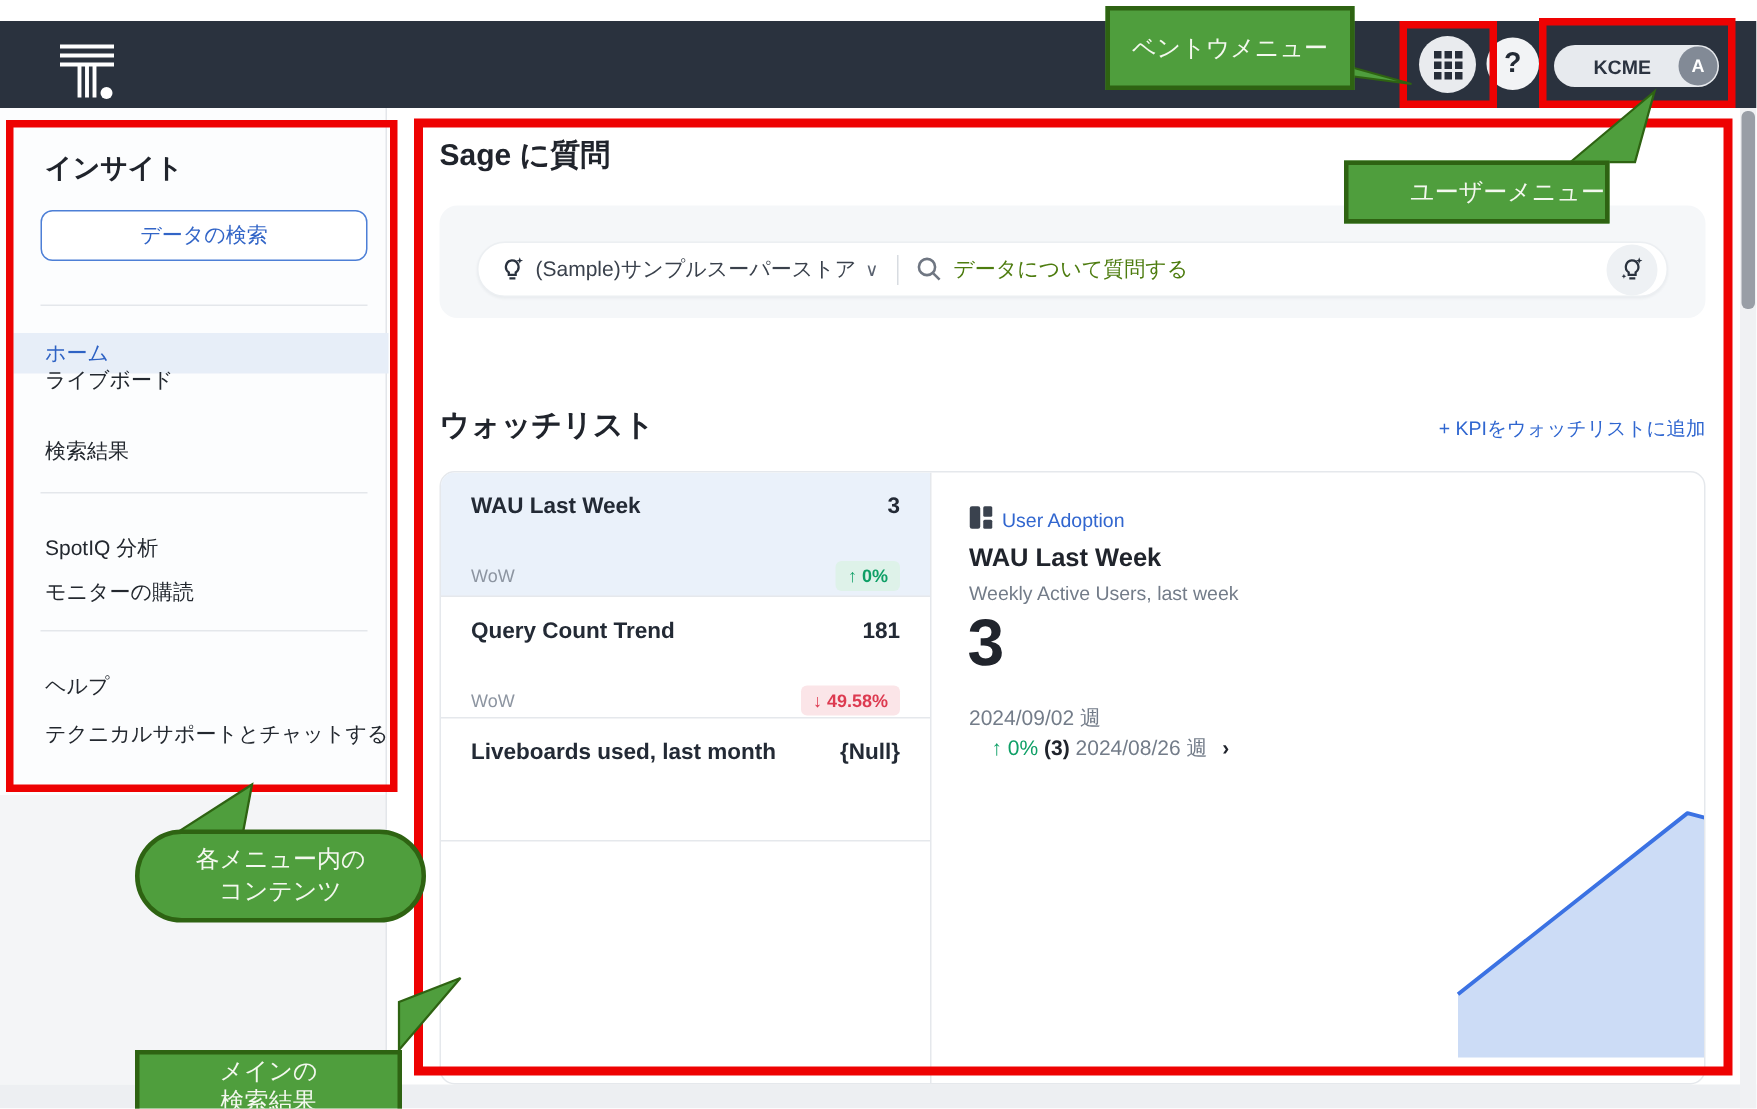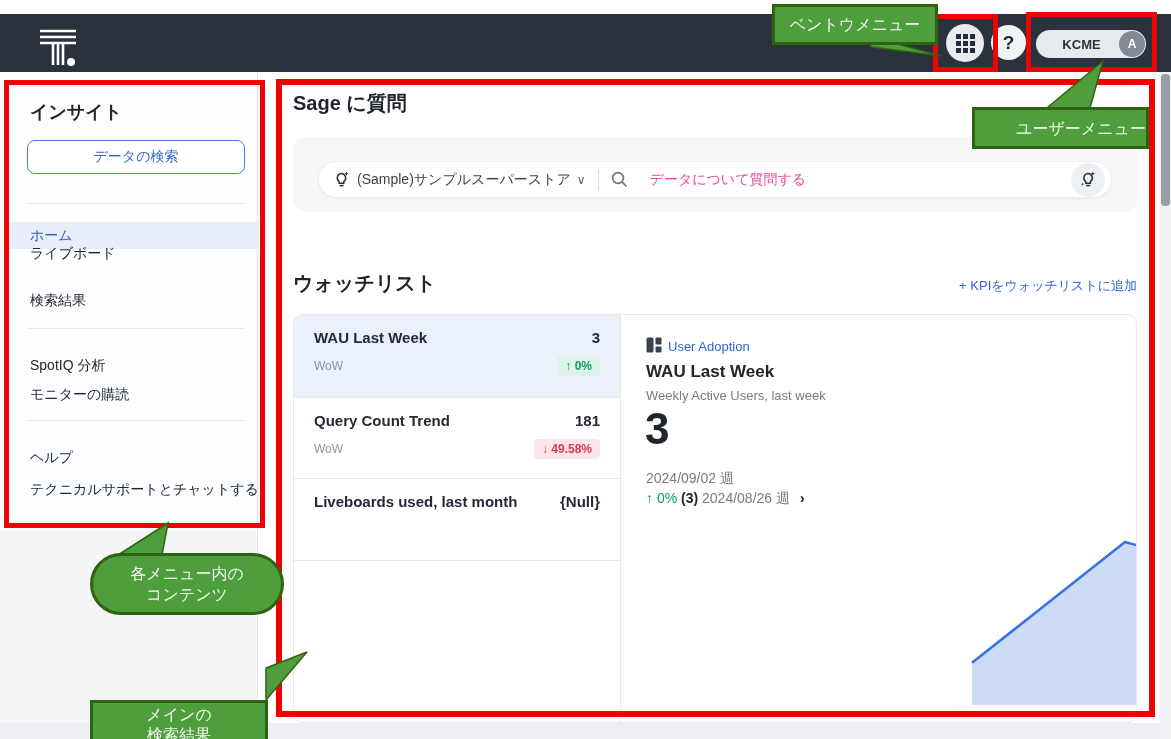--- a/index.html
+++ b/index.html
@@ -37,45 +37,45 @@
   .sb-item.active { background:#e7eef8; color:#2e62c4; }
 
   
   .h1 { font-size:20px; font-weight:bold; color:#20242c; }
   .sage-card { left:293px; top:137px; width:844px; height:75px; background:#f5f7f9; border-radius:12px; }
   .sage-bar { left:318px; top:161px; width:794px; height:37px; background:#fff; border:1px solid #eceff2;
     border-radius:19px; display:flex; align-items:center; padding:0 6px 0 16px; box-shadow:0 1px 2px rgba(40,50,70,.06); }
   .ds-text { font-size:14px; color:#3a414c; margin:0 6px 0 8px; }
   .chev { font-size:12px; color:#5a6270; margin-right:12px; }
   .vdiv { width:1px; height:20px; background:#d8dce1; margin-right:12px; }
-  .ph-text { font-size:14px; color:#ec4899; margin-left:22px; flex:1; }
+  .ph-text { font-size:14px; color:#4d7c0f; margin-left:8px; flex:1; }
   .sage-btn { width:34px; height:34px; border-radius:50%; background:#eef1f4; display:flex; align-items:center;
     justify-content:center; cursor:pointer; }
 
   .wl-link { font-size:13px; color:#2f66d0; cursor:pointer; }
 
   .wl-card { left:293px; top:314px; width:844px; height:409px; background:#fff; border:1px solid #e5e8ec;
     border-radius:10px; display:flex; overflow:hidden; }
   .wl-left { width:327px; border-right:1px solid #e5e8ec; display:flex; flex-direction:column; }
   .wl-row { padding:14px 20px; border-bottom:1px solid #e5e8ec; cursor:pointer; }
   .wl-row.active { background:#eaf1fa; }
   .wl-row-top { display:flex; justify-content:space-between; font-size:15px; font-weight:bold; color:#232a35; }
-  .wl-row-sub { display:flex; justify-content:space-between; align-items:center; margin-top:10px; }
+  .wl-row-sub { display:flex; justify-content:space-between; align-items:center; margin-top:28px; }
   .wl-period { font-size:12px; color:#8d95a1; }
   .badge { font-size:12px; font-weight:bold; padding:3px 8px; border-radius:4px; }
   .badge.up { color:#0e9f66; background:#def2e9; }
   .badge.down { color:#dd3a50; background:#fbe5e8; }
 
   .wl-right { position:relative; flex:1; }
   .src-link { position:absolute; left:47px; top:24px; font-size:13px; color:#3166cf; cursor:pointer; }
   .kpi-name { position:absolute; left:25px; top:47px; font-size:17px; font-weight:bold; color:#20242c; }
   .kpi-desc { position:absolute; left:25px; top:73px; font-size:13px; color:#737c89; }
   .kpi-value { position:absolute; left:24px; top:92px; font-size:44px; font-weight:bold; color:#20242c; line-height:1; }
   .kpi-date { position:absolute; left:25px; top:155px; font-size:14px; color:#737c89; }
-  .kpi-change { position:absolute; left:25px; top:175px; font-size:14px; color:#737c89; }
+  .kpi-change { position:absolute; left:40px; top:175px; font-size:14px; color:#737c89; }
   .kpi-change .pct { color:#0e9f66; }
   .kpi-change .abs-v { color:#20242c; font-weight:bold; }
   .kpi-change .cr { color:#20242c; font-weight:bold; margin-left:6px; cursor:pointer; }
   .spark { position:absolute; left:350px; top:206px; }
 
   
   .scroll-track { left:1160px; top:72px; width:11px; height:667px; background:#f0f1f3; }
   .scroll-thumb { left:1161px; top:74px; width:9px; height:132px; background:#999ea6; border-radius:4px; cursor:pointer; }
 
   
@@ -253,24 +253,24 @@
   <div class="abs red-box" style="left:933px;top:14px;width:65px;height:58px;"></div>
   <div class="abs red-box" style="left:1026px;top:12px;width:131px;height:60px;"></div>
 
   <svg id="arrows" class="abs" width="1171" height="739">
     <polygon points="855,32 941,56 872,47" fill="#4f9e3d" stroke="#2e6312" stroke-width="1.5"></polygon>
     <polygon points="1103,61 1047,108 1090,108" fill="#4f9e3d" stroke="#2e6312" stroke-width="1.5"></polygon>
     <polygon points="168,523 118,555 162,555" fill="#4f9e3d" stroke="#2e6312" stroke-width="1.5"></polygon>
     <polygon points="307,652 266,668 266,700" fill="#4f9e3d" stroke="#2e6312" stroke-width="1.5"></polygon>
   </svg>
 
-  <div class="abs green-box" style="left:737px;top:4px;width:166px;height:41px;margin-left:35px;">
+  <div class="abs green-box" style="left:737px;top:4px;width:166px;height:56px;">
     <span>ベントウメニュー</span>
   </div>
-  <div class="abs green-box" style="left:972px;top:107px;width:177px;height:42px;padding-left:41px;">
+  <div class="abs green-box" style="left:896px;top:107px;width:177px;height:42px;padding-left:41px;">
     <span>ユーザーメニュー</span>
   </div>
   <div class="abs green-box" style="left:90px;top:553px;width:194px;height:62px;border-radius:31px;">
     <span>各メニュー内の</span>
     <span>コンテンツ</span>
   </div>
   <div class="abs green-box" style="left:90px;top:664px;width:178px;height:49px;line-height:20px;margin-top:36px;">
     <span>メインの</span>
     <span>検索結果</span>
   </div>

